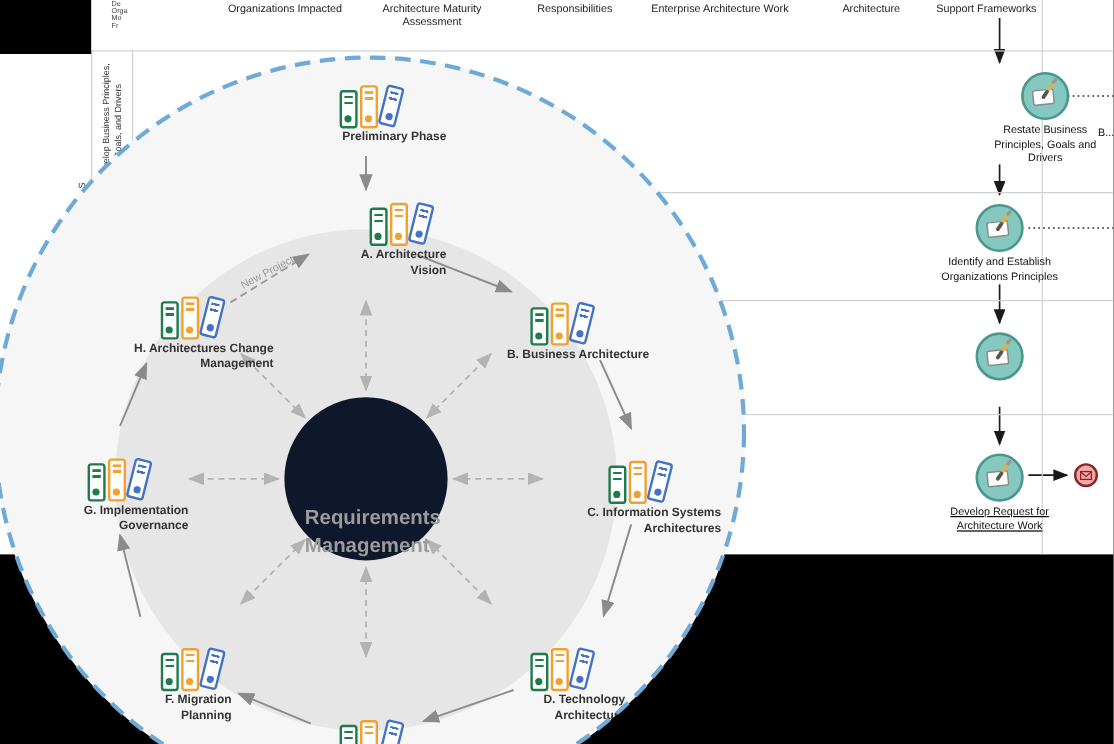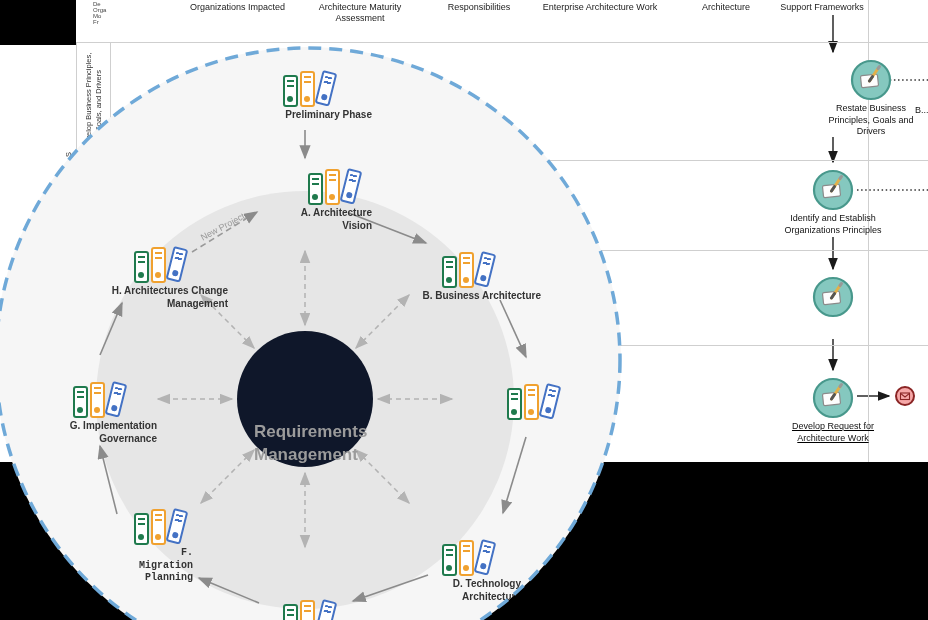--- a/index.html
+++ b/index.html
@@ -206,37 +206,38 @@
           <span class="binder b-blue"></span>
         </div>
         <div class="phase-label">B. Business Architecture</div>
       </div>
       <div class="phase" style="left: 461px; top: 370px; width: 140px;">
         <div class="binders">
           <span class="binder b-green"></span>
           <span class="binder b-orange"></span>
           <span class="binder b-blue"></span>
         </div>
+        <div class="phase-label">C. Information Systems Architectures</div>
       </div>
       <div class="phase" style="left: 411px; top: 526px; width: 110px;">
         <div class="binders">
           <span class="binder b-green"></span>
           <span class="binder b-orange"></span>
           <span class="binder b-blue"></span>
         </div>
         <div class="phase-label">D. Technology Architecture</div>
       </div>
       <div class="phase" style="left: 252px; top: 586px; width: 110px;">
         <div class="binders">
           <span class="binder b-green"></span>
           <span class="binder b-orange"></span>
           <span class="binder b-blue"></span>
         </div>
       </div>
-      <div class="phase" style="left: 123px; top: 495px; width: 70px; font-family: Liberation Mono, monospace;">
+      <div class="phase" style="left: 123px; top: 526px; width: 70px;">
         <div class="binders">
           <span class="binder b-green"></span>
           <span class="binder b-orange"></span>
           <span class="binder b-blue"></span>
         </div>
         <div class="phase-label">F. Migration Planning</div>
       </div>
       <div class="phase" style="left: 37px; top: 368px; width: 120px;">
         <div class="binders">
           <span class="binder b-green"></span>

